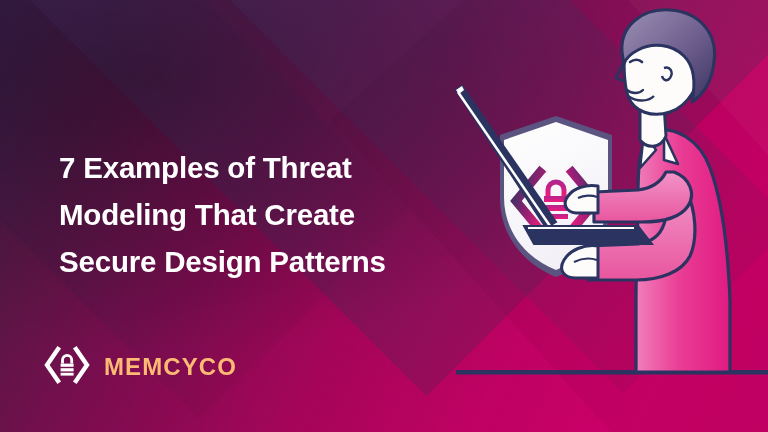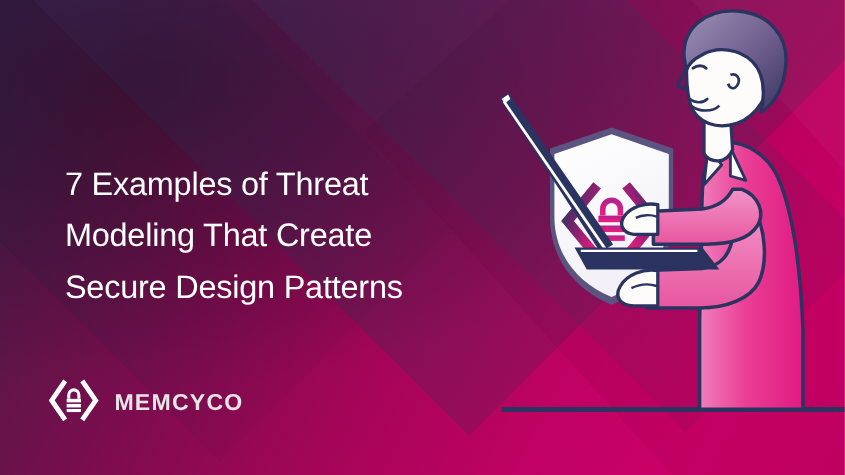--- a/index.html
+++ b/index.html
@@ -88,39 +88,39 @@
   }
 
   
   .headline {
     position: absolute;
     left: 59px;
     top: 144px;
     width: 420px;
     color: #ffffff;
     font-size: 29.5px;
-    font-weight: normal;
+    font-weight: bold;
     line-height: 47px;
     letter-spacing: -0.2px;
     white-space: pre-line;
   }
 
   
   .logo {
     position: absolute;
     left: 44px;
     bottom: 43px;
     display: flex;
     align-items: center;
     gap: 14px;
   }
   .logo-mark { display: block; }
   .logo-word {
-    color: #e5e5e5;
-    font-size: 21px;
+    color: #fdba74;
+    font-size: 24px;
     font-weight: bold;
     letter-spacing: 1.1px;
   }
 
   
   .illustration {
     position: absolute;
     right: 0;
     top: 0;
     width: 330px;

